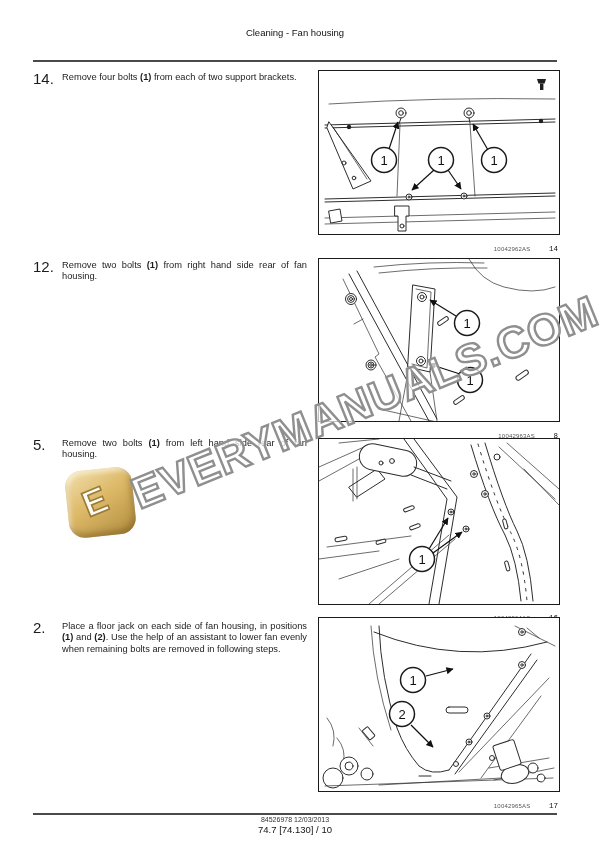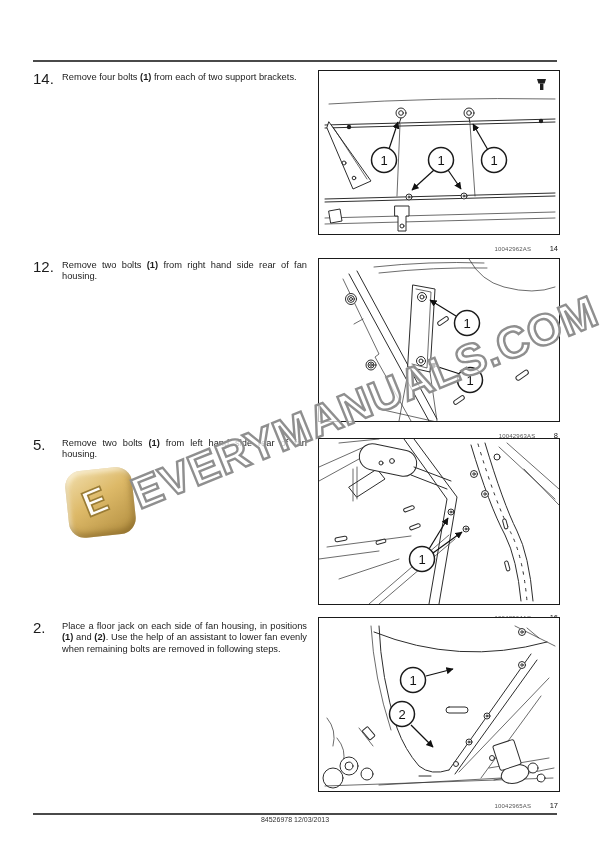--- a/index.html
+++ b/index.html
@@ -13,21 +13,21 @@
   .step{position:absolute;left:33px;width:272px;}
   .step-num{position:absolute;left:0;top:0;font-size:15px;}
   .step-text{position:absolute;left:27px;top:0;width:245px;margin:2px;font-size:9.3px;
         line-height:11.4px;text-align:justify;}
   .step-text span.b{font-weight:bold;}
   .figure{position:absolute;left:318px;width:240px;border:1.5px solid #1a1a1a;background:#fff;
         box-sizing:content-box;z-index:1;}
   .figure svg{display:block;}
   .caption{position:absolute;left:318px;width:240px;text-align:right;z-index:1;}
   .caption .code{font-size:6px;color:#555;letter-spacing:.2px;}
-  .caption .fignum{font-size:7.5px;color:#111;margin-left:14px;}
+  .caption .fignum{font-size:7.5px;color:#111;margin-left:14px;font-family:Liberation Mono, monospace;}
   
   .wm-text{position:absolute;left:142px;top:472px;z-index:6;transform:rotate(-22deg);
         transform-origin:0 100%;font-size:44px;font-weight:bold;letter-spacing:1px;
         color:rgba(255,255,255,0.72);-webkit-text-stroke:2.4px #8f8f8f;
         text-stroke:2.4px #8f8f8f;white-space:nowrap;line-height:44px;}
   .wm-logo{position:absolute;left:67px;top:469px;width:67px;height:67px;z-index:6;
         border-radius:16px;transform:rotate(-6deg);
         background:linear-gradient(150deg,#f2e0b0 0%,#ddb968 45%,#b08c3e 100%);
         box-shadow:inset -2px -4px 6px rgba(120,90,30,.55), inset 2px 3px 5px rgba(255,248,225,.8);
         display:flex;align-items:center;justify-content:center;}
@@ -44,20 +44,21 @@
   .dark{fill:#1f1f1f;stroke:none;}
   .co circle{fill:#fff;stroke:#1b1b1b;stroke-width:1.5;}
   .co text{fill:#111;font-size:13px;font-family:"Liberation Sans",sans-serif;text-anchor:middle;}
   .arrow{stroke:#111;stroke-width:1.2;fill:none;}
 </style>
 </head>
 <body>
 
 <div class="page">
 
+  <div class="header-title">Cleaning - Fan housing</div>
   <div class="rule top-rule"></div>
 
   <div class="step" style="top:70px;">
     <span class="step-num">14.</span>
     <p class="step-text"><span>Remove four bolts </span><span class="b">(1)</span><span> from each of two support brackets.</span></p>
   </div>
 
   <div class="step" style="top:258px;">
     <span class="step-num">12.</span>
     <p class="step-text"><span>Remove two bolts </span><span class="b">(1)</span><span> from right hand side rear of fan housing.</span></p>
@@ -293,14 +294,15 @@
     <span class="fignum">17</span>
   </div>
 
   <div class="wm-logo">
     <span class="wm-e">E</span>
   </div>
   <div class="wm-text">EVERYMANUALS.COM</div>
 
   <div class="rule bottom-rule"></div>
   <div class="footer-line1">84526978 12/03/2013</div>
+  <div class="footer-line2">74.7 [74.130] / 10</div>
 
 </div>
 
 </body></html>

